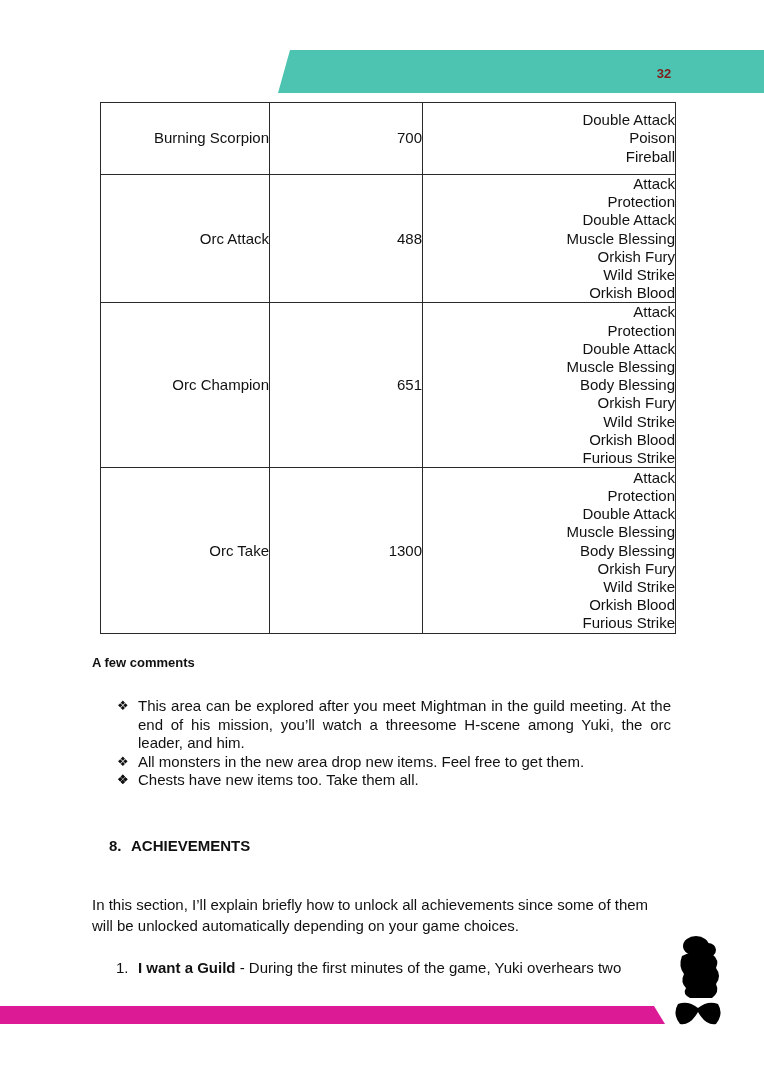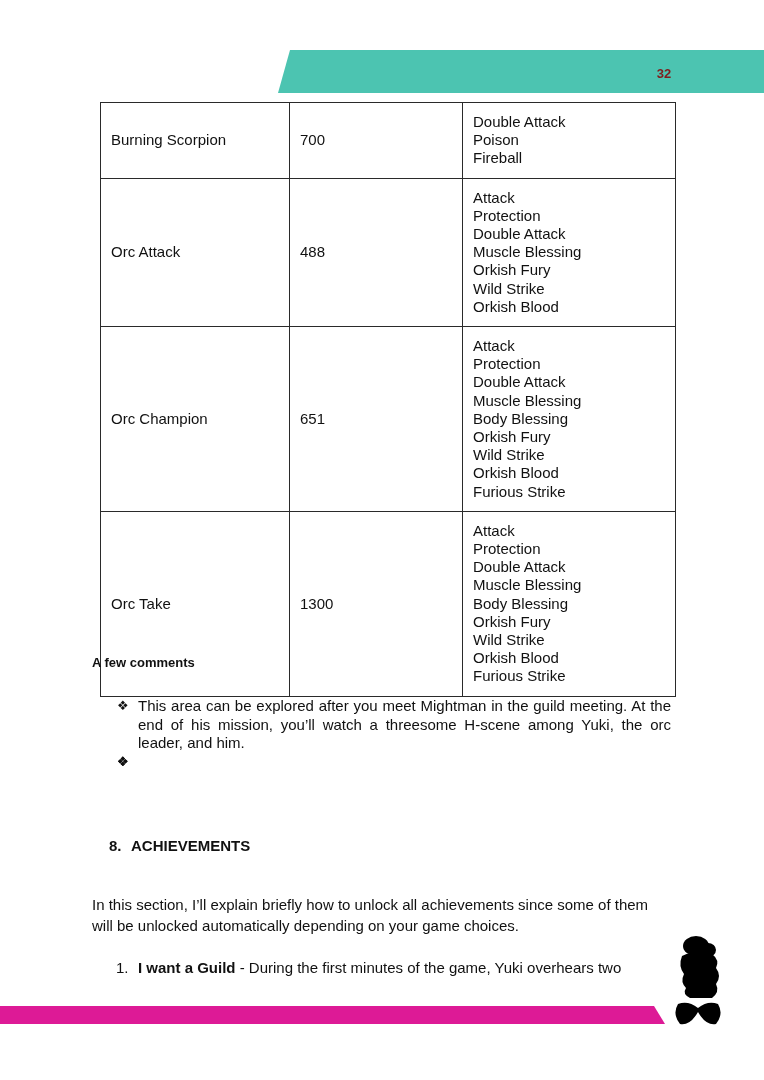--- a/index.html
+++ b/index.html
@@ -14,22 +14,22 @@
     }
     .page-num {
       position: absolute; left: 652px; top: 66px; width: 24px; text-align: center;
       color: #7f1d1d; font-weight: bold; font-size: 13px;
     }
     table.monsters {
       position: absolute; left: 100px; top: 102px; width: 576px;
       border-collapse: collapse; font-size: 15px;
     }
     table.monsters td {
-      border: 1.5px solid #2a2a2a; text-align: left; vertical-align: middle;
-      padding: 10px; line-height: 18.2px;
+      border: 1.5px solid #2a2a2a; text-align: right; vertical-align: middle;
+      padding: 0; line-height: 18.2px;
     }
     td.col-name { width: 168px; }
     td.col-hp { width: 152px; }
     td.col-skills { padding-top: 1px; }
     .skill { display: block; }
     .comments-title {
       position: absolute; left: 92px; top: 655px; font-weight: bold; font-size: 13px;
     }
     ul.comments {
       position: absolute; left: 117px; top: 697px; width: 554px; margin: 0; padding: 0;
@@ -114,23 +114,23 @@
           <span class="skill">Orkish Blood</span>
           <span class="skill">Furious Strike</span>
         </td>
       </tr>
     </tbody>
 </table>
 
 <div class="comments-title">A few comments</div>
 <ul class="comments">
   <li><span class="bullet">❖</span><span>This area can be explored after you meet Mightman in the guild meeting. At the end of his mission, you’ll watch a threesome H-scene among Yuki, the orc leader, and him.</span></li>
+  <li><span class="bullet">❖</span><span>All monsters in the new area drop new items. Feel free to get them.</span></li>
   <li><span class="bullet">❖</span></li>
-  <li><span class="bullet">❖</span></li>
-  <li><span class="bullet">❖</span></li>
+  <li><span class="bullet">❖</span><span>Chests have new items too. Take them all.</span></li>
 </ul>
 
 <div class="section-heading">
   <span class="num">8.</span><span>ACHIEVEMENTS</span>
 </div>
 
 <div class="intro">In this section, I’ll explain briefly how to unlock all achievements since some of them will be unlocked automatically depending on your game choices.</div>
 
 <div class="list-item-1">
   <span class="num">1.</span><b>I want a Guild</b><span> - During the first minutes of the game, Yuki overhears two</span>

